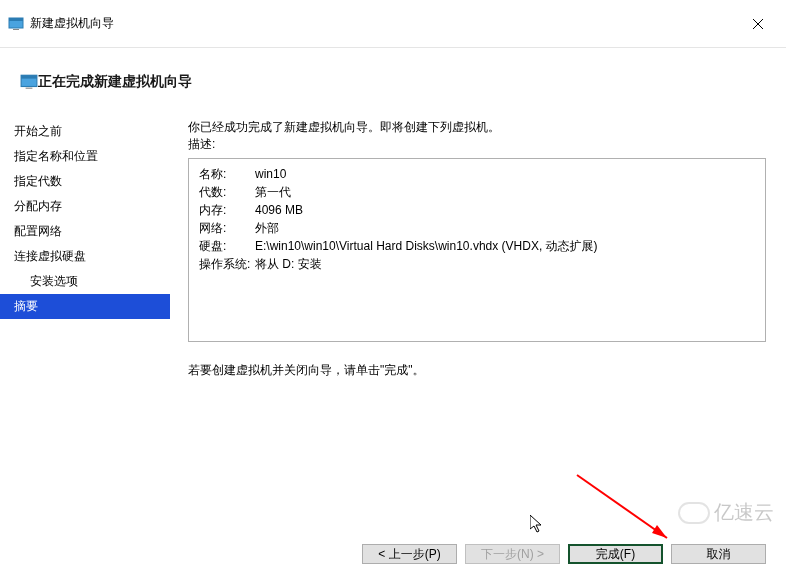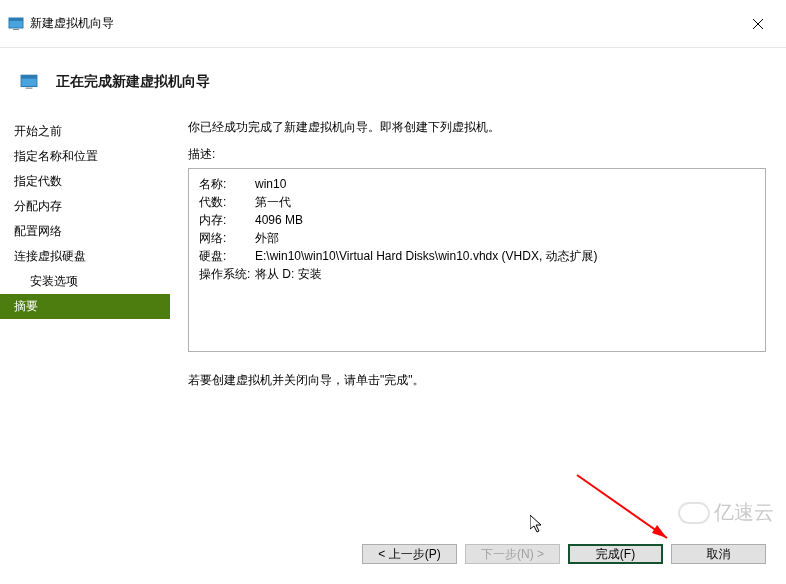--- a/index.html
+++ b/index.html
@@ -37,21 +37,20 @@
       display: flex;
       align-items: center;
       justify-content: center;
       cursor: pointer;
       font-size: 14px;
     }
     .header-section {
       padding: 25px 20px 20px 20px;
       display: flex;
       align-items: center;
-      gap: 18px;
     }
     .header-icon {
       width: 18px;
       height: 18px;
     }
     .header-title {
       font-size: 14px;
       font-weight: bold;
       color: #1a1a1a;
     }
@@ -64,28 +63,28 @@
       padding-top: 8px;
     }
     .sidebar-item {
       padding: 4px 0 4px 14px;
       font-size: 12px;
       color: #000;
       cursor: pointer;
     }
     .sidebar-item.indent { padding-left: 30px; }
     .sidebar-item.active {
-      background: #4d7c0f;
+      background: #1d4ed8;
       color: #fff;
     }
     .main-panel {
       flex: 1;
       padding: 8px 20px 0 18px;
     }
-    .intro-text { margin-bottom: 10px; }
+    .intro-text { }
     .desc-label { margin-bottom: 5px; }
     .summary-box {
       border: 1px solid #b0b0b0;
       width: 100%;
       height: 184px;
       padding: 6px 10px;
       background: #fff;
       overflow: auto;
     }
     .summary-row {

